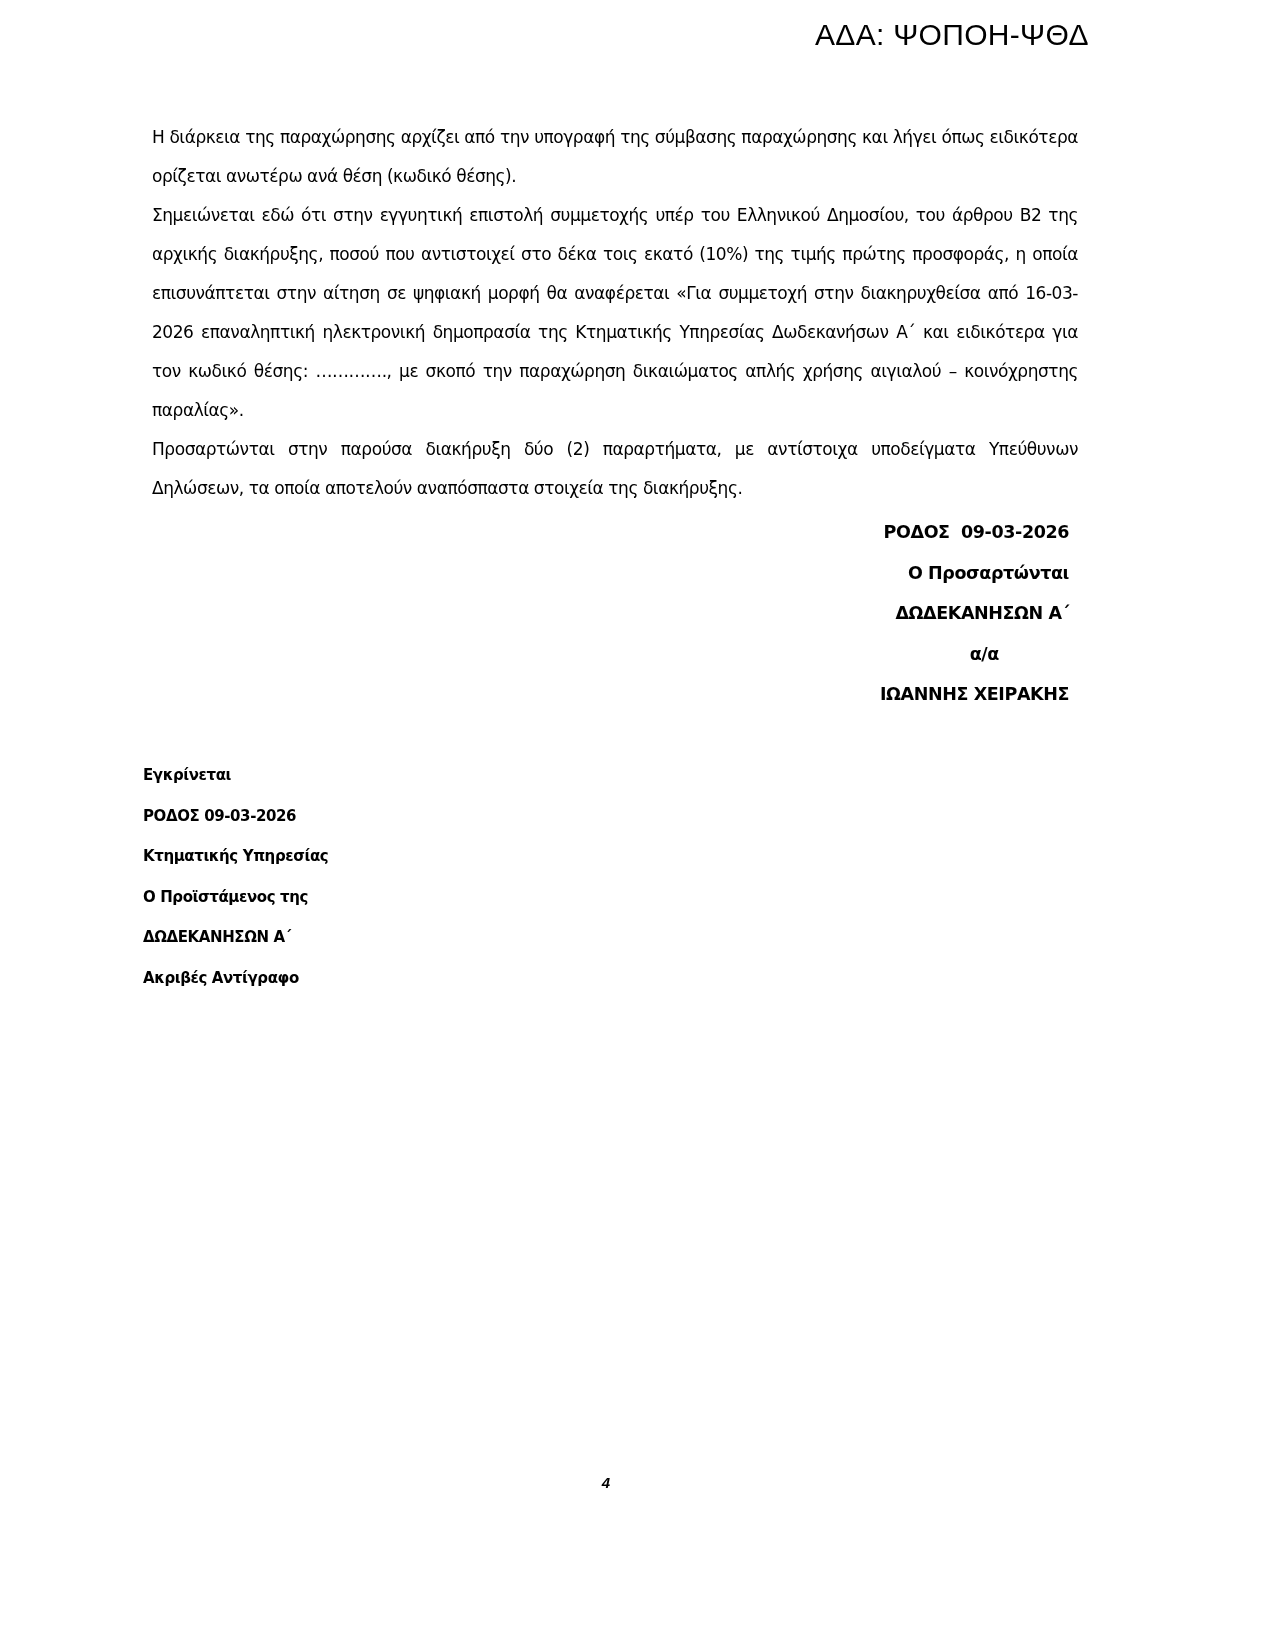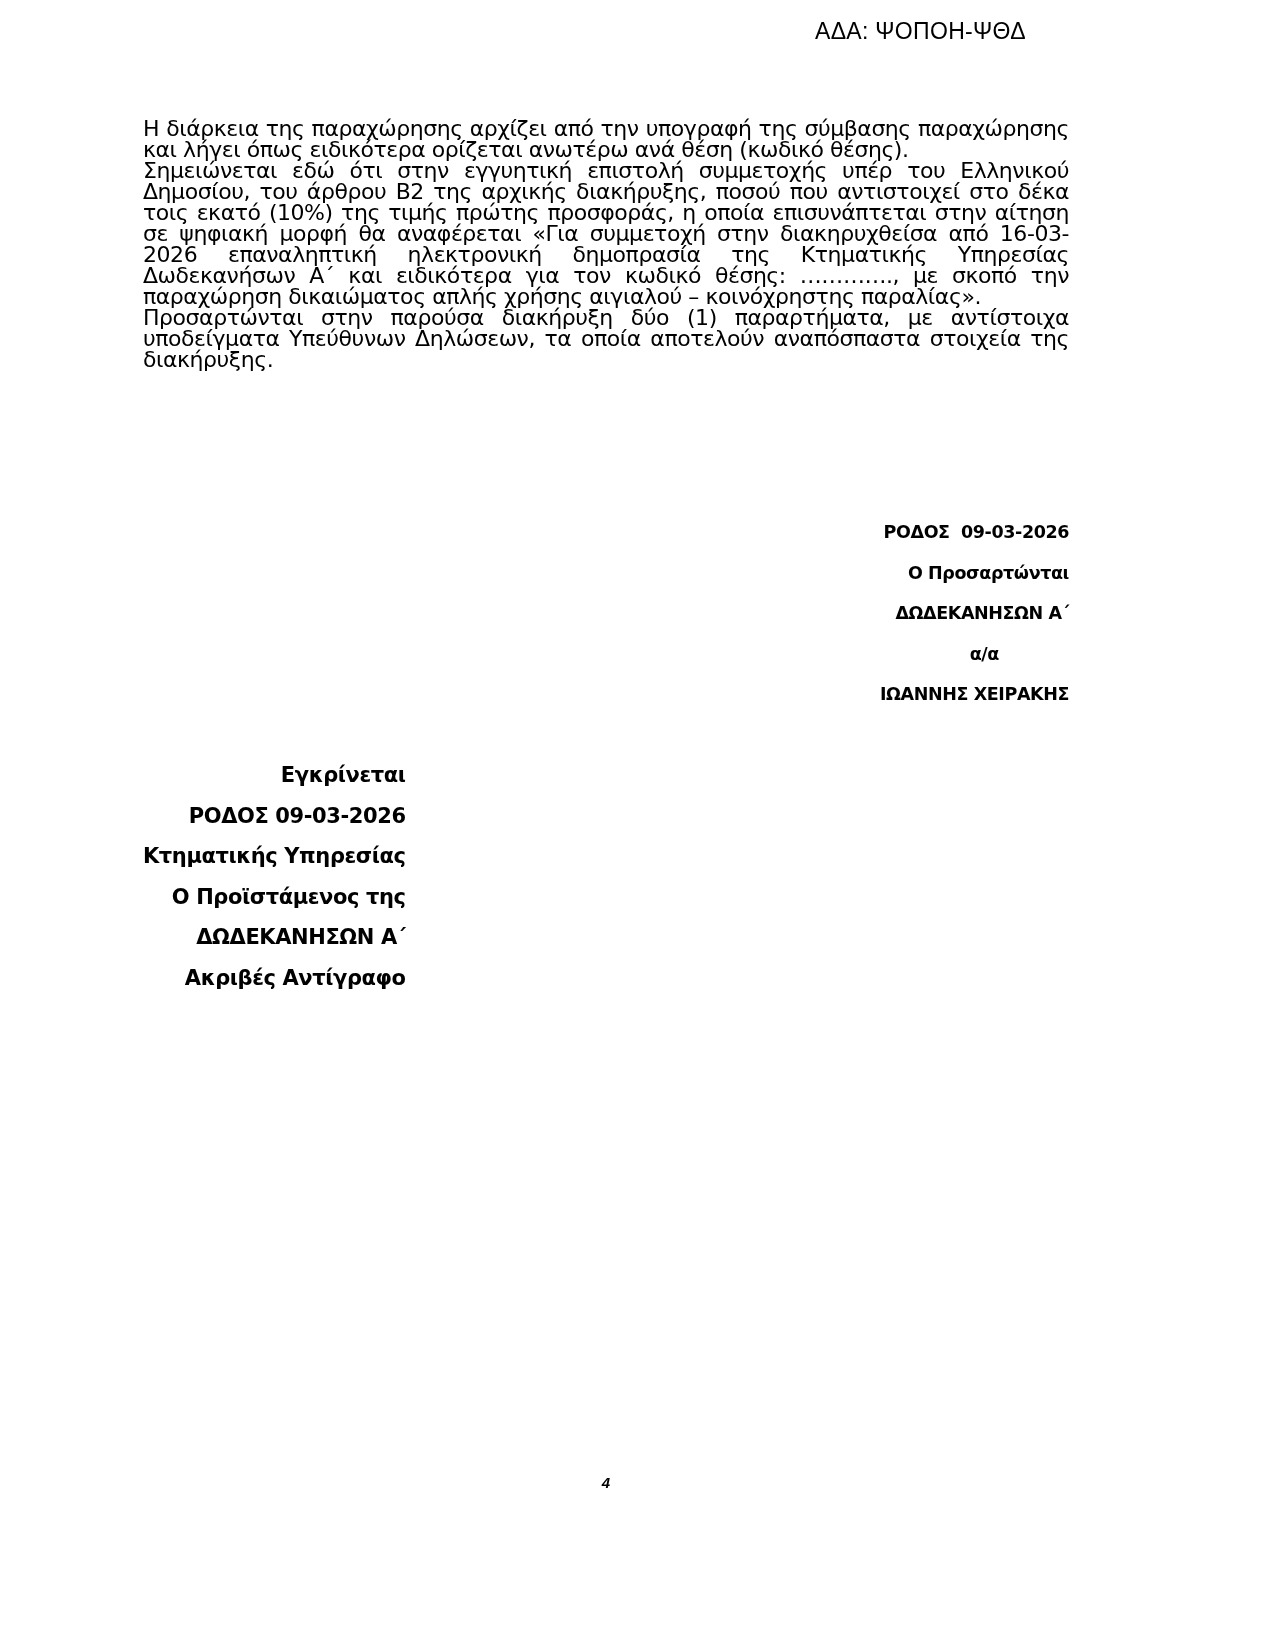--- a/index.html
+++ b/index.html
@@ -12,32 +12,32 @@
       height: 1650px;
       position: relative;
       overflow: hidden;
       color: #000000;
     }
     .ada-header {
       position: absolute;
       top: 18px;
       left: 815px;
       font-family: "Liberation Sans", "DejaVu Sans", sans-serif;
-      font-size: 23px;
+      font-size: 30px;
       letter-spacing: 0.3px;
       white-space: nowrap;
     }
     .content {
       position: absolute;
       top: 118px;
-      left: 143px;
+      left: 152px;
       width: 926px;
       font-family: "DejaVu Sans", "Liberation Sans", sans-serif;
-      font-size: 22px;
-      line-height: 21px;
+      font-size: 17px;
+      line-height: 39px;
       letter-spacing: -0.45px;
     }
     .para {
       margin: 0;
       text-align: justify;
     }
     .signature {
       position: absolute;
       top: 512px;
       right: 206px;
@@ -55,23 +55,22 @@
     }
     .sig-line.center-aa {
       padding-right: 70px;
     }
     .approval {
       position: absolute;
       top: 755px;
       left: 143px;
       font-family: "DejaVu Sans", "Liberation Sans", sans-serif;
       font-weight: bold;
-      font-size: 21px;
+      font-size: 15px;
       letter-spacing: -0.4px;
-      text-align: right;
     }
     .appr-line {
       height: 40.6px;
       line-height: 40.6px;
       white-space: nowrap;
     }
     .page-number {
       position: absolute;
       top: 1474px;
       left: 600px;
@@ -84,21 +83,21 @@
     }
   </style>
 </head>
 <body>
 
 <div class="ada-header">ΑΔΑ: ΨΟΠΟΗ-ΨΘΔ</div>
 
 <div class="content">
   <p class="para">Η διάρκεια της παραχώρησης αρχίζει από την υπογραφή της σύμβασης παραχώρησης και λήγει όπως ειδικότερα ορίζεται ανωτέρω ανά θέση (κωδικό θέσης).</p>
   <p class="para">Σημειώνεται εδώ ότι στην εγγυητική επιστολή συμμετοχής υπέρ του Ελληνικού Δημοσίου, του άρθρου Β2 της αρχικής διακήρυξης, ποσού που αντιστοιχεί στο δέκα τοις εκατό (10%) της τιμής πρώτης προσφοράς, η οποία επισυνάπτεται στην αίτηση σε ψηφιακή μορφή θα αναφέρεται «Για συμμετοχή στην διακηρυχθείσα από 16-03-2026 επαναληπτική ηλεκτρονική δημοπρασία της Κτηματικής Υπηρεσίας Δωδεκανήσων Α΄ και ειδικότερα για τον κωδικό θέσης: …………., με σκοπό την παραχώρηση δικαιώματος απλής χρήσης αιγιαλού – κοινόχρηστης παραλίας».</p>
-  <p class="para">Προσαρτώνται στην παρούσα διακήρυξη δύο (1) παραρτήματα, με αντίστοιχα υποδείγματα Υπεύθυνων Δηλώσεων, τα οποία αποτελούν αναπόσπαστα στοιχεία της διακήρυξης.</p>
+  <p class="para">Προσαρτώνται στην παρούσα διακήρυξη δύο (2) παραρτήματα, με αντίστοιχα υποδείγματα Υπεύθυνων Δηλώσεων, τα οποία αποτελούν αναπόσπαστα στοιχεία της διακήρυξης.</p>
 </div>
 
 <div class="signature">
   <div class="sig-line">ΡΟΔΟΣ  09-03-2026</div>
   <div class="sig-line">Ο Προσαρτώνται</div>
   <div class="sig-line">ΔΩΔΕΚΑΝΗΣΩΝ Α΄</div>
   <div class="sig-line center-aa">α/α</div>
   <div class="sig-line">ΙΩΑΝΝΗΣ ΧΕΙΡΑΚΗΣ</div>
 </div>
 

